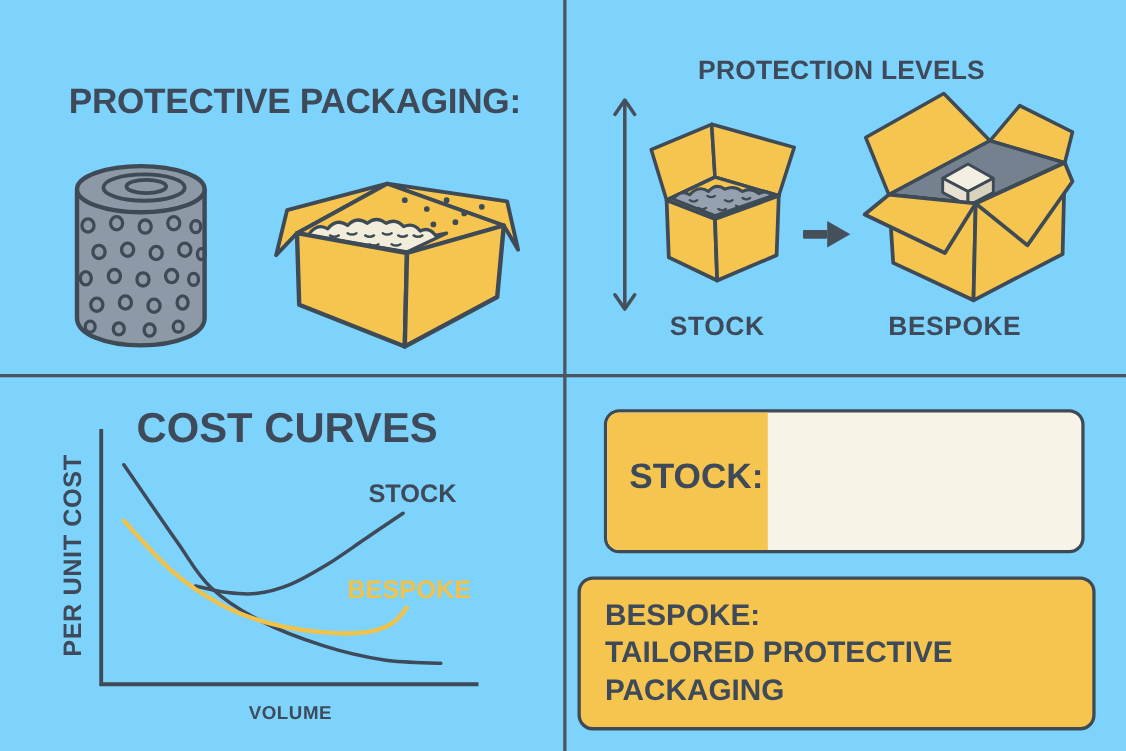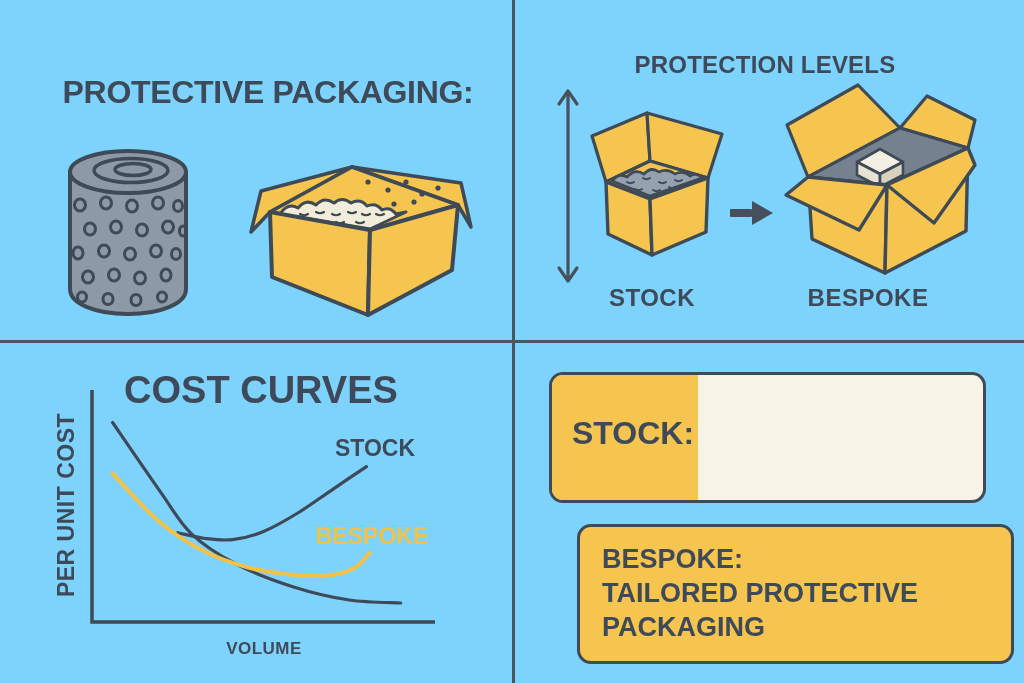--- a/index.html
+++ b/index.html
@@ -15,21 +15,21 @@
   .abs{position:absolute;}
   .center{transform:translate(-50%,-50%); text-align:center; white-space:nowrap;}
   .h-main{font-size:32px; line-height:41px; letter-spacing:-0.3px;}
   .h-sub{font-size:24px; letter-spacing:0.2px;margin-top:19px;}
   .caption{font-size:24px; letter-spacing:0.5px;}
   .chart-title{font-size:38px;}
   .ylabel{font-size:23px; letter-spacing:0.5px; transform:translate(-50%,-50%) rotate(-90deg);}
   .xlabel{font-size:17px; letter-spacing:0.5px;}
   .card{position:absolute; border:3px solid #3e4a56; border-radius:14px; overflow:hidden;}
   .card.stock{left:549px; top:372px; width:437px; height:131px; background:#f7f3e7;}
-  .card.bespoke{left:577px; top:524px; width:437px; height:140px; background:#f5c54f;}
+  .card.bespoke{left:525px; top:524px; width:471px; height:140px; background:#f5c54f;}
   .card .yellow-pane{position:absolute; left:0; top:0; width:146px; height:100%; background:#f5c54f;}
   .card .stock-label{position:absolute; left:20px; top:16px; font-size:32px;margin-top:24px;}
   .card .items{position:absolute; left:166px; top:13px; font-size:26px; line-height:33px;}
   .card .lines{position:absolute; left:22px; top:15px; font-size:27px; line-height:34px;}
   .card .items span, .card .lines span{display:block;}
   svg{position:absolute; overflow:visible;}
   svg text{font-family:"Liberation Sans", sans-serif; font-weight:bold;}
   .outline{stroke:#3e4a56; stroke-linejoin:round; stroke-linecap:round;}
 </style>
 </head>

